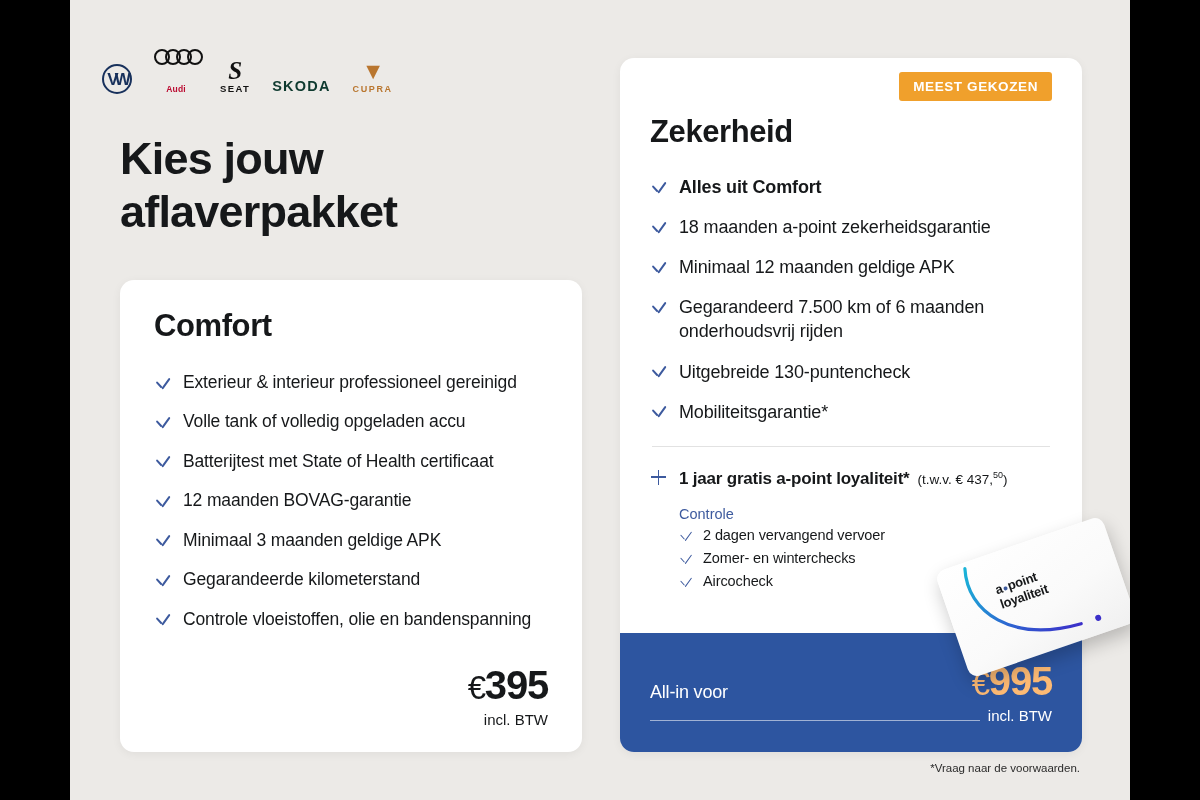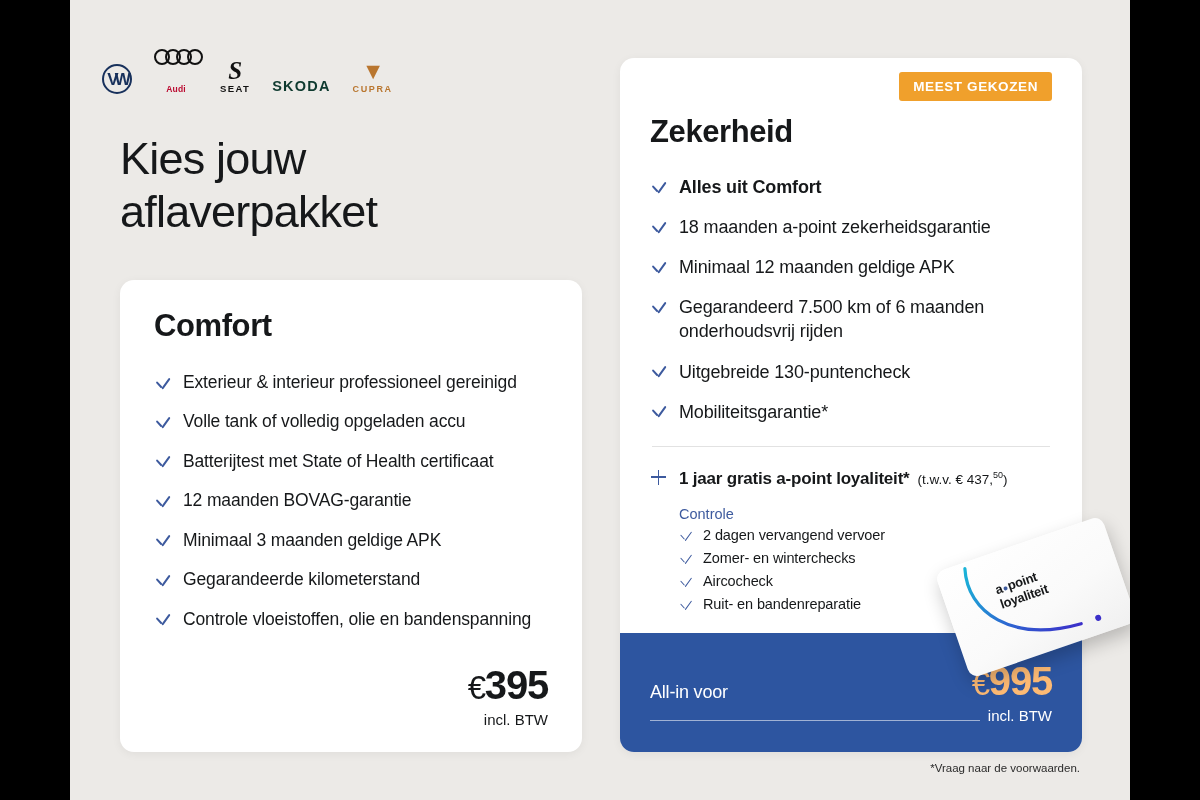--- a/index.html
+++ b/index.html
@@ -70,21 +70,21 @@
   .cupra-word {
     font-size: 9px; font-weight: bold; color: #b9762f;
     letter-spacing: 1.6px; margin-top: 2px;
   }
 
   
   .page-title {
     position: absolute;
     left: 50px; top: 132px;
     font-size: 45px;
-    font-weight: 400;
+    font-weight: 700;
     color: #16181a;
     line-height: 1.18;
     letter-spacing: -0.8px;
     white-space: pre-line;
   }
 
   
   .card {
     position: absolute;
     background: #fff;
@@ -416,24 +416,20 @@
           <span class="chk-sm"></span>
           <span class="sub-text">2 dagen vervangend vervoer</span>
         </li>
         <li>
           <span class="chk-sm"></span>
           <span class="sub-text">Zomer- en winterchecks</span>
         </li>
         <li>
           <span class="chk-sm"></span>
           <span class="sub-text">Aircocheck</span>
-        </li>
-        <li>
-          <span class="chk-sm"></span>
-          <span class="sub-text">Ruit- en bandenreparatie</span>
         </li>
       </ul>
 
       <div class="blue-bar">
         <div class="blue-left">All-in voor</div>
         <div class="blue-right">
           <div class="blue-price"><span class="eur">€</span><span>995</span></div>
           <div class="blue-sub">incl. BTW</div>
         </div>
       </div>

